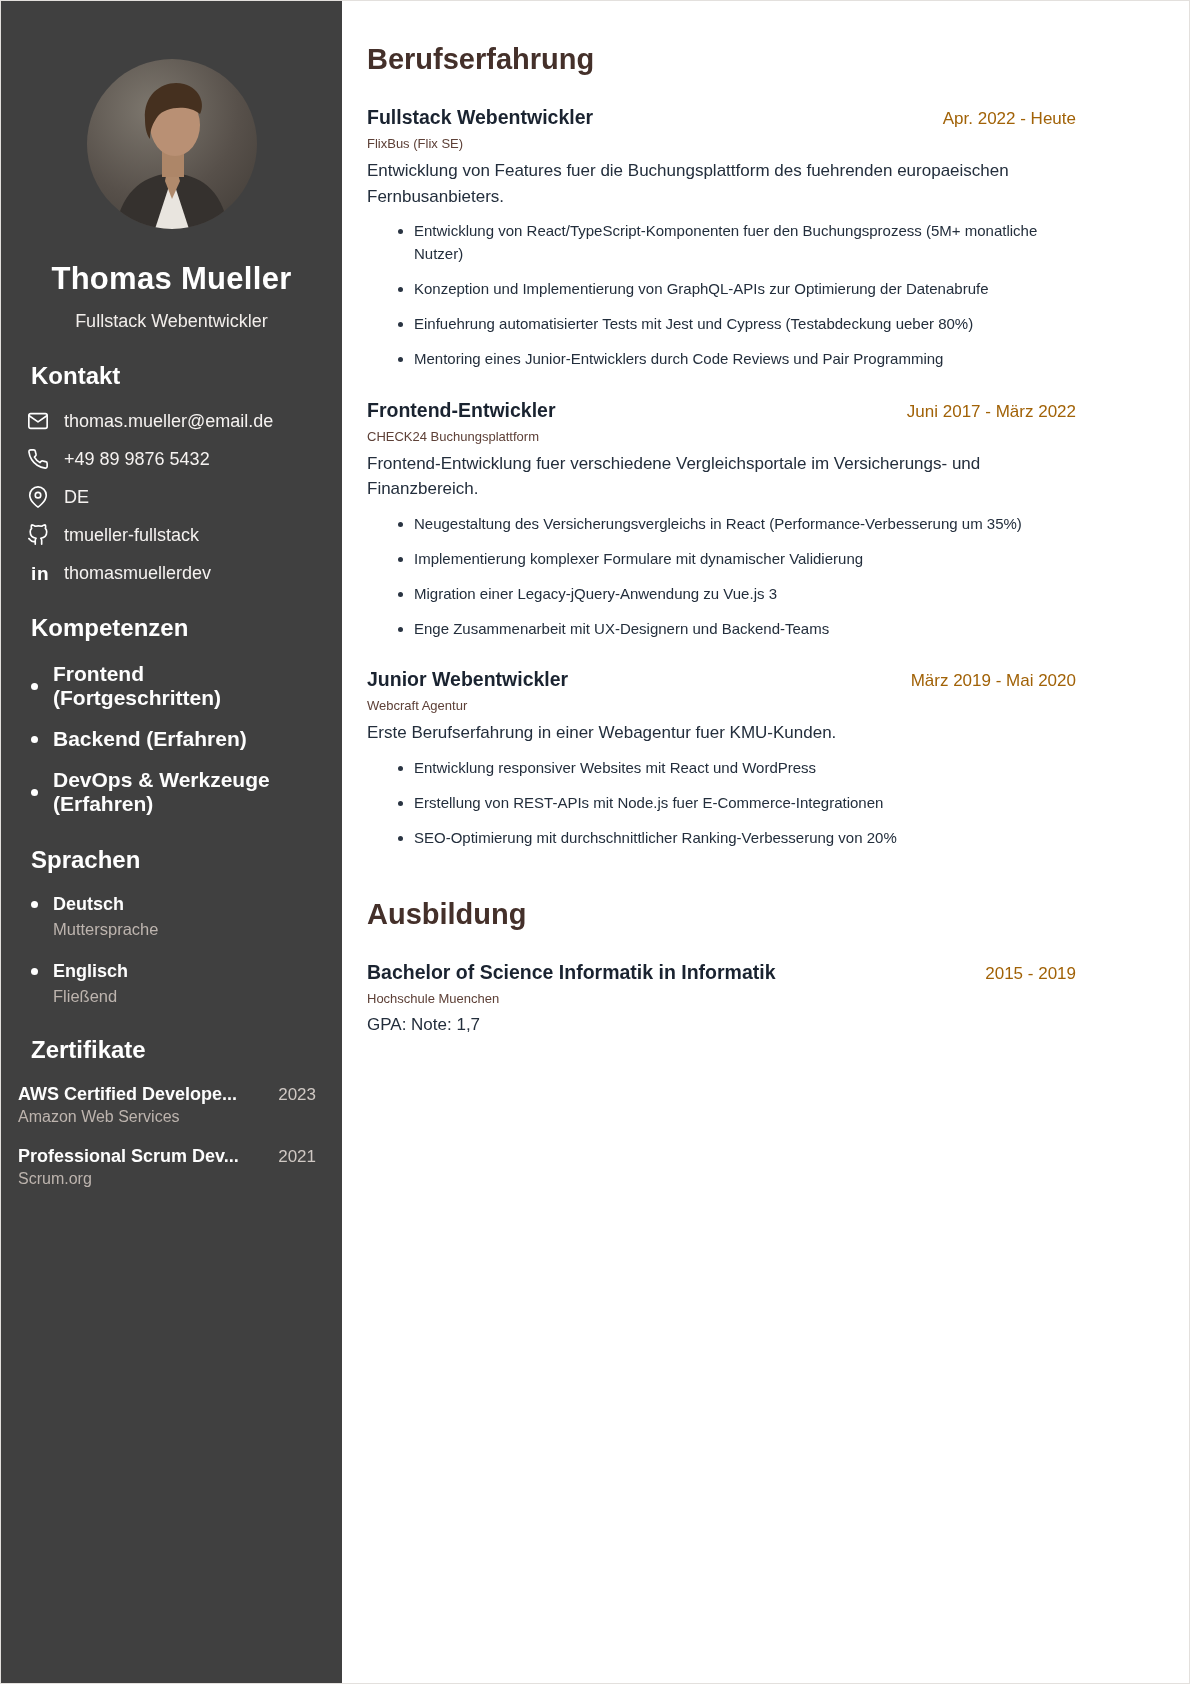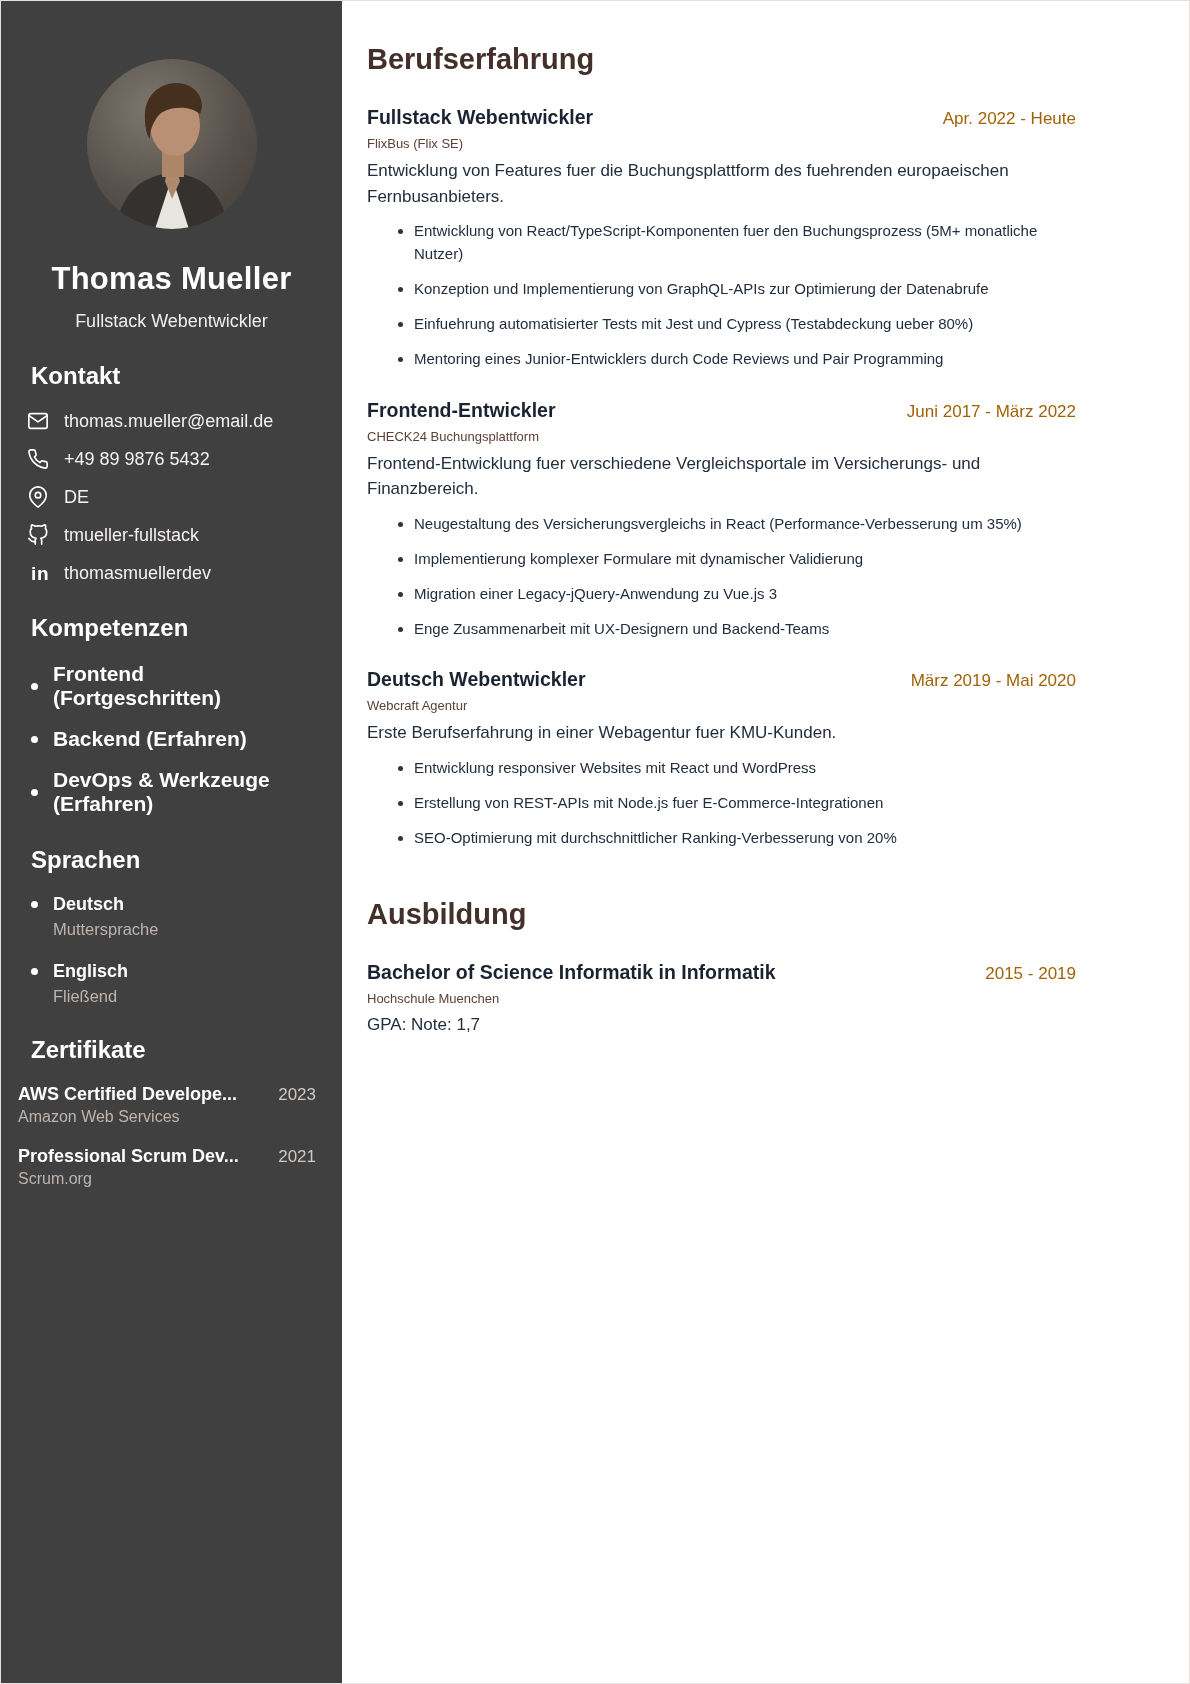--- a/index.html
+++ b/index.html
@@ -214,21 +214,21 @@
         <ul class="bullets">
           <li>Neugestaltung des Versicherungsvergleichs in React (Performance-Verbesserung um 35%)</li>
           <li>Implementierung komplexer Formulare mit dynamischer Validierung</li>
           <li>Migration einer Legacy-jQuery-Anwendung zu Vue.js 3</li>
           <li>Enge Zusammenarbeit mit UX-Designern und Backend-Teams</li>
         </ul>
       </article>
 
       <article class="job">
         <div class="job-head">
-          <h3 class="job-title">Deutsch Webentwickler</h3>
+          <h3 class="job-title">Junior Webentwickler</h3>
           <span class="job-dates">März 2019 - Mai 2020</span>
         </div>
         <div class="company">Webcraft Agentur</div>
         <p class="summary">Erste Berufserfahrung in einer Webagentur fuer KMU-Kunden.</p>
         <ul class="bullets">
           <li>Entwicklung responsiver Websites mit React und WordPress</li>
           <li>Erstellung von REST-APIs mit Node.js fuer E-Commerce-Integrationen</li>
           <li>SEO-Optimierung mit durchschnittlicher Ranking-Verbesserung von 20%</li>
         </ul>
       </article>

